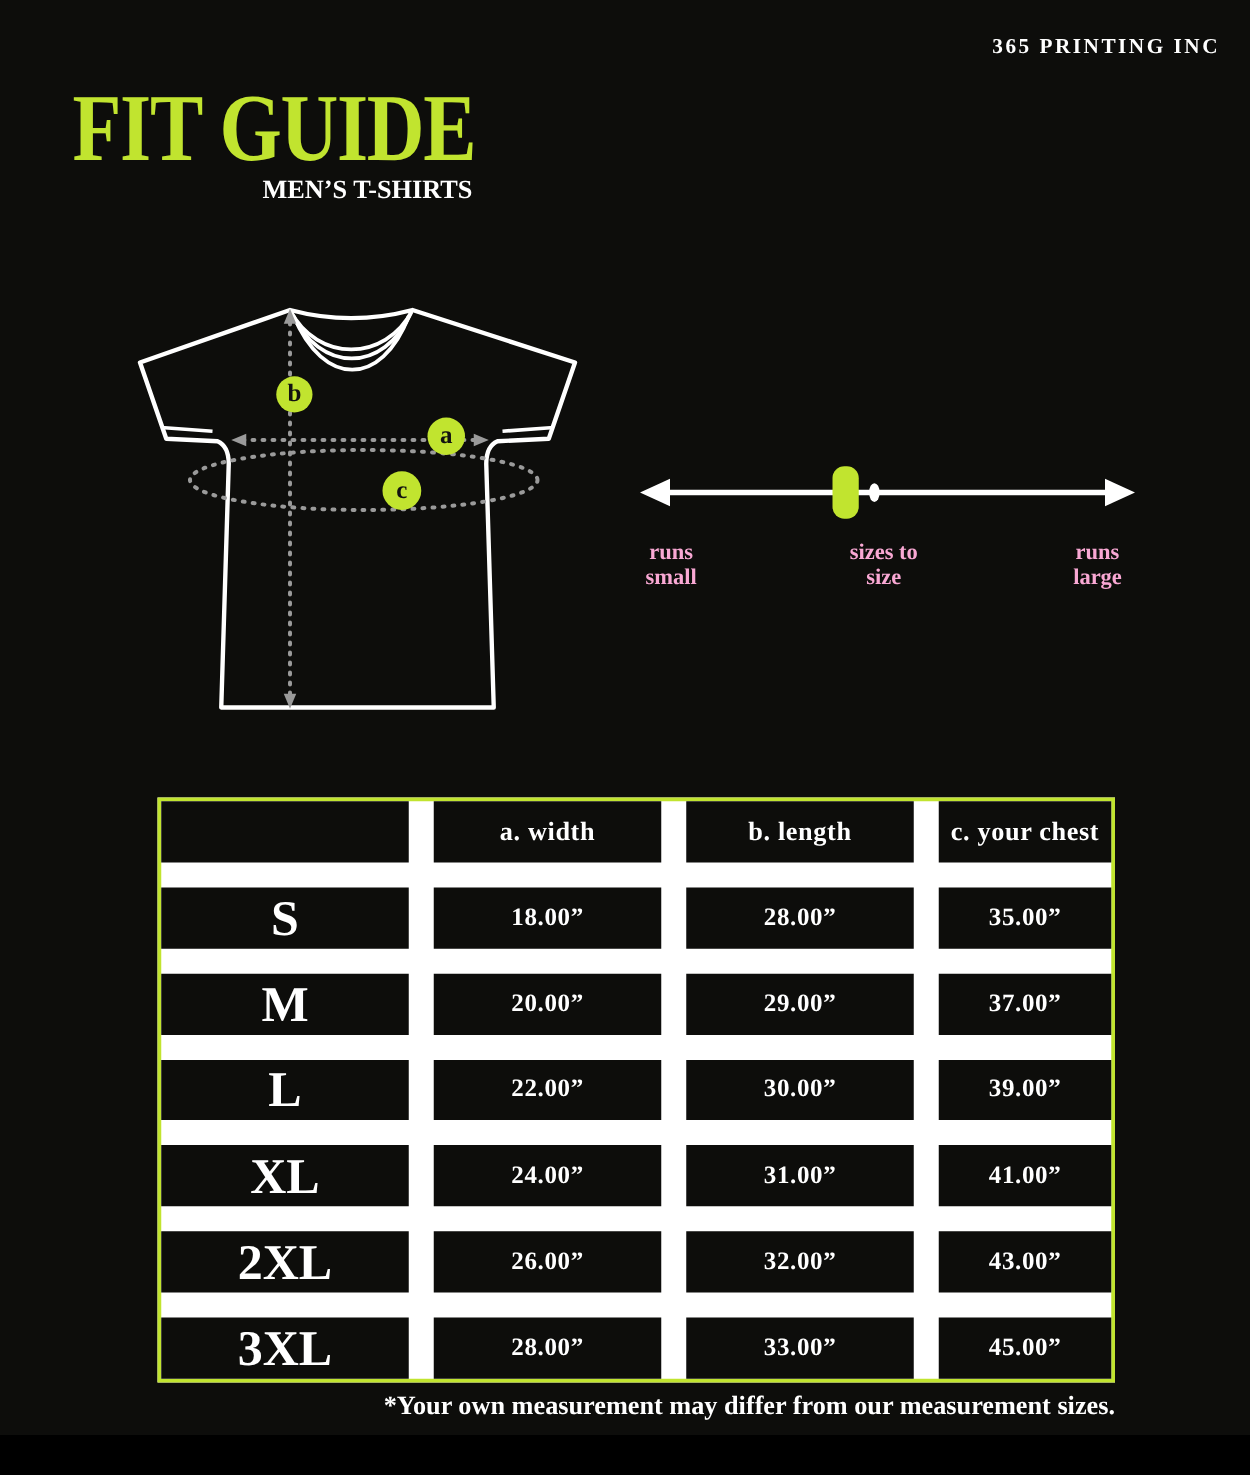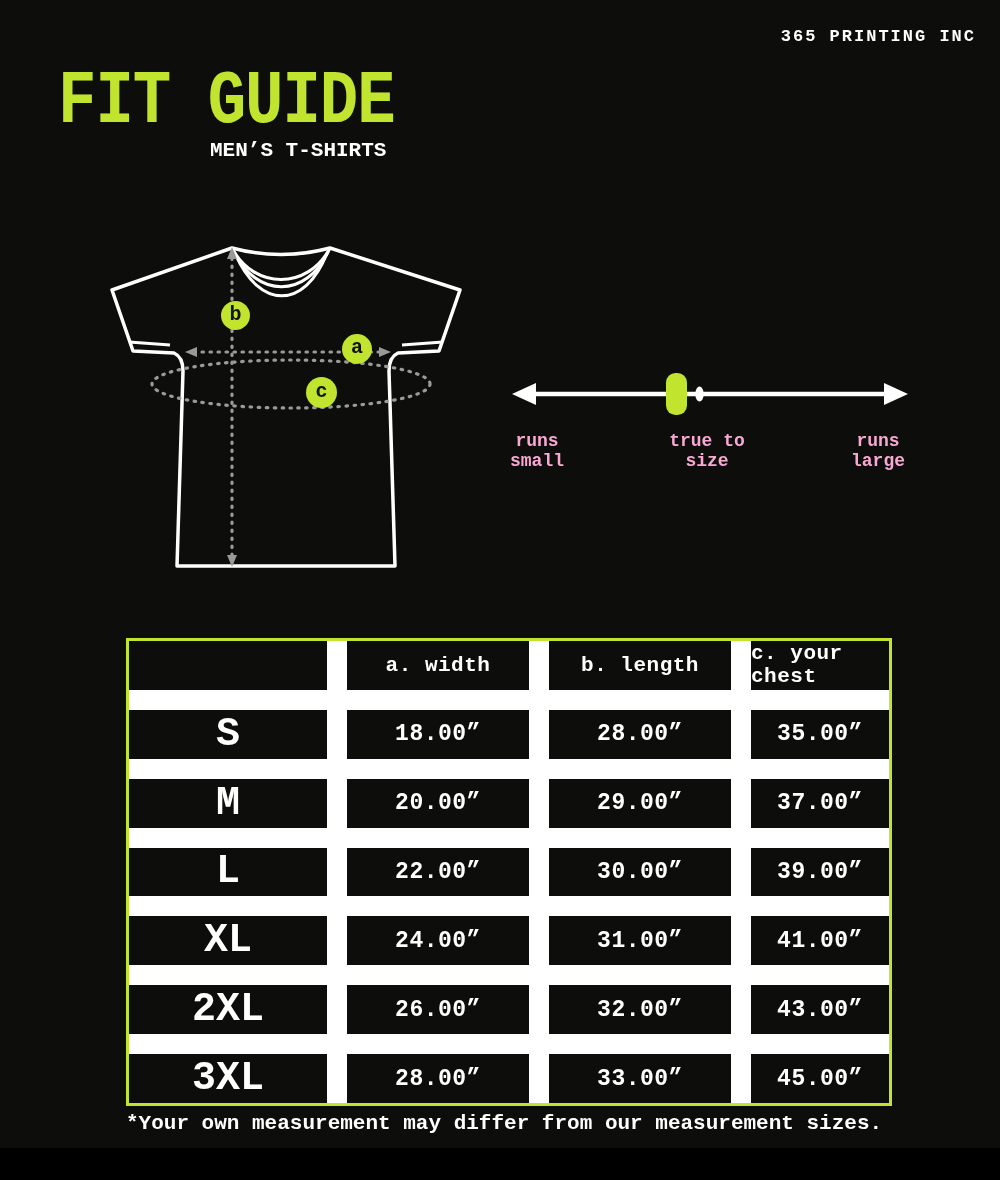--- a/index.html
+++ b/index.html
@@ -7,21 +7,21 @@
     --background: #0d0d0b;
     --line_gray: #9a9a9a;
   }
   * { margin:0; padding:0; box-sizing:border-box; }
   html,body { background:#000; }
   .page {
     position:relative;
     width:1000px;
     height:1148px;
     background:var(--background);
-    font-family:Liberation Mono, monospace;
+    font-family:Liberation Serif, serif;
     overflow:hidden;
   }
   .brand {
     position:absolute; top:27px; right:24px;
     color:#fff; font-size:17px; font-weight:800; letter-spacing:2px;
     white-space:nowrap;
   }
   .title {
     position:absolute; left:58px; top:58px;
     color:var(--accent); font-size:64px; font-weight:800; letter-spacing:-1px;
@@ -63,24 +63,24 @@
     grid-auto-rows:1fr;
     gap:20px;
   }
   .cell {
     background:var(--background);
     display:flex; align-items:center; justify-content:center;
     color:#fff;
   }
   .cell.col-head { font-size:21px; font-weight:800; letter-spacing:0.5px; }
   .cell.size-name { font-size:40px; font-weight:800; }
-  .cell.value { font-size:23px; font-weight:800; letter-spacing:0.5px; }
+  .cell.value { font-size:20px; font-weight:800; letter-spacing:0.5px; }
   .footnote {
     position:absolute; z-index:2; left:126px; top:1112px; width:766px;
-    text-align:left; color:#fff; font-size:21px; font-weight:800;
+    text-align:right; color:#fff; font-size:21px; font-weight:800;
     white-space:nowrap;
   }
 </style>
 </head>
 <body>
 
 <div class="page">
 
   <div class="brand">365 PRINTING INC</div>
   <div class="title">FIT GUIDE</div>
@@ -118,21 +118,21 @@
       <span>b</span>
     </div>
   <div class="marker marker-a">
       <span>a</span>
     </div>
   <div class="marker marker-c">
       <span>c</span>
     </div>
 
   <div class="scale-label left"><span>runs</span><br><span>small</span></div>
-  <div class="scale-label center"><span>true to</span><br><span>size</span></div>
+  <div class="scale-label center"><span>sizes to</span><br><span>size</span></div>
   <div class="scale-label right"><span>runs</span><br><span>large</span></div>
 
   <div class="size-table">
     <div class="cell col-head"></div>
     <div class="cell col-head">a. width</div>
     <div class="cell col-head">b. length</div>
     <div class="cell col-head">c. your chest</div>
 
     <div class="cell size-name">S</div>
     <div class="cell value">18.00”</div>

